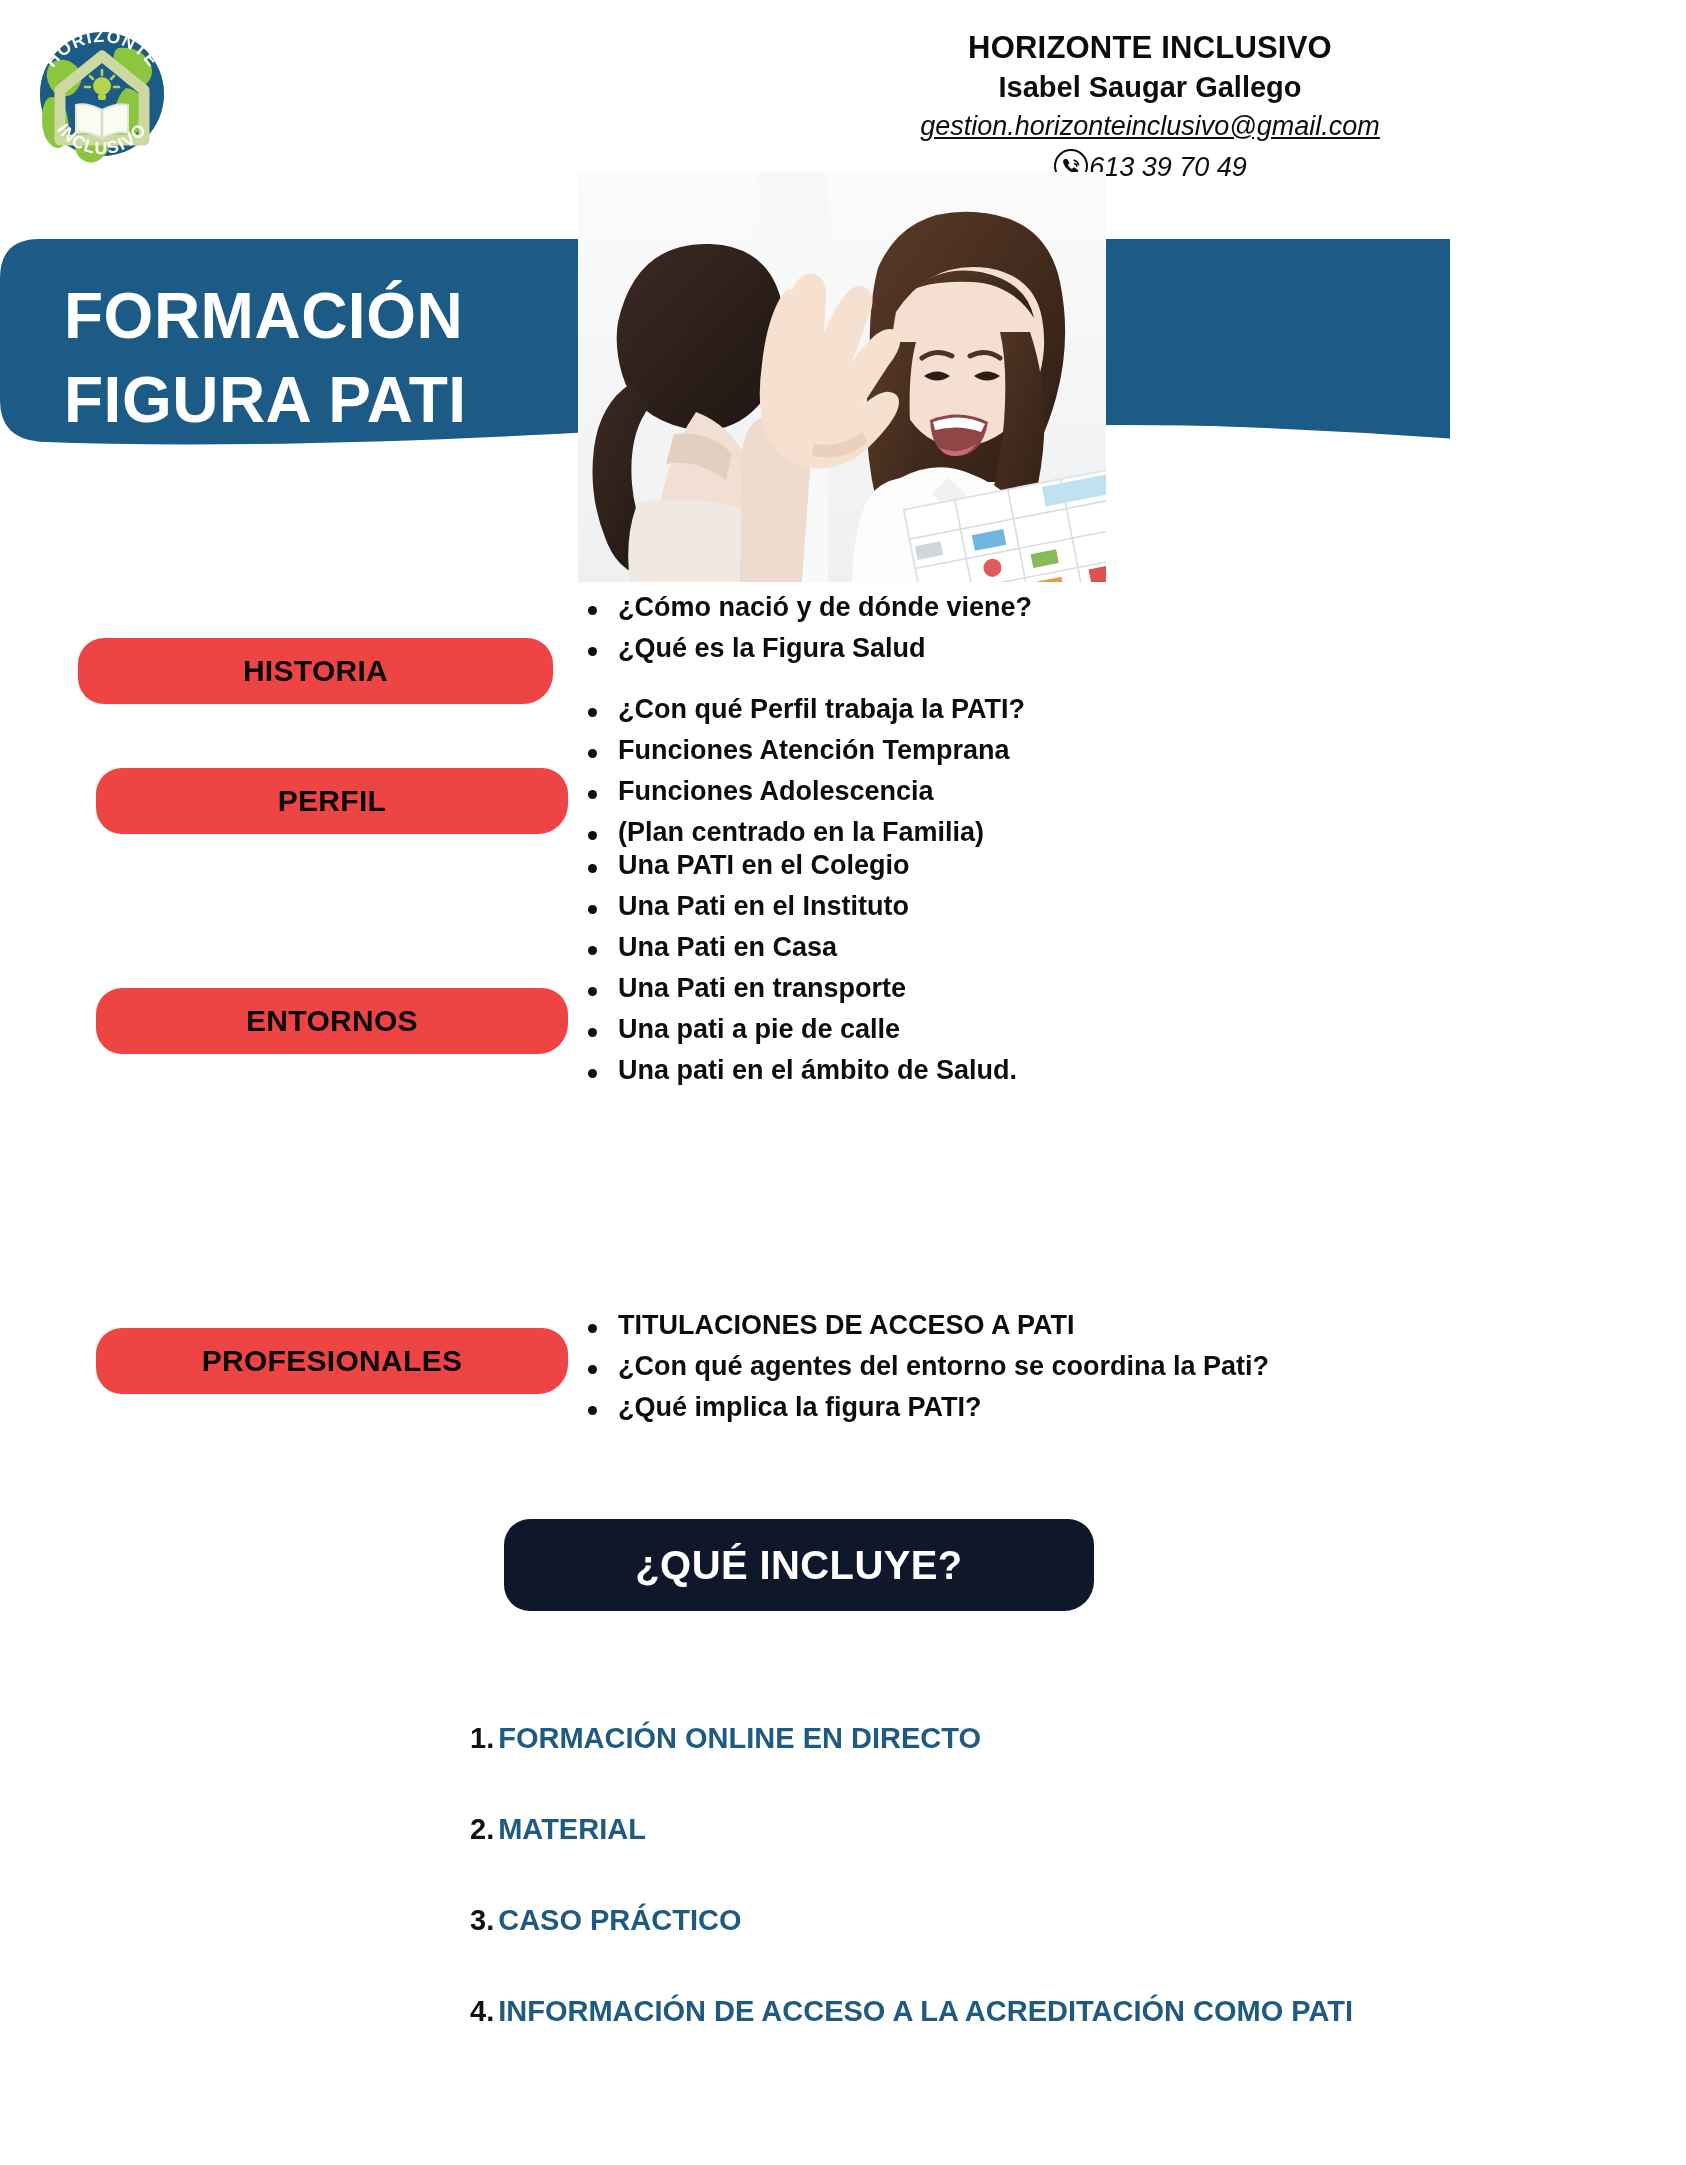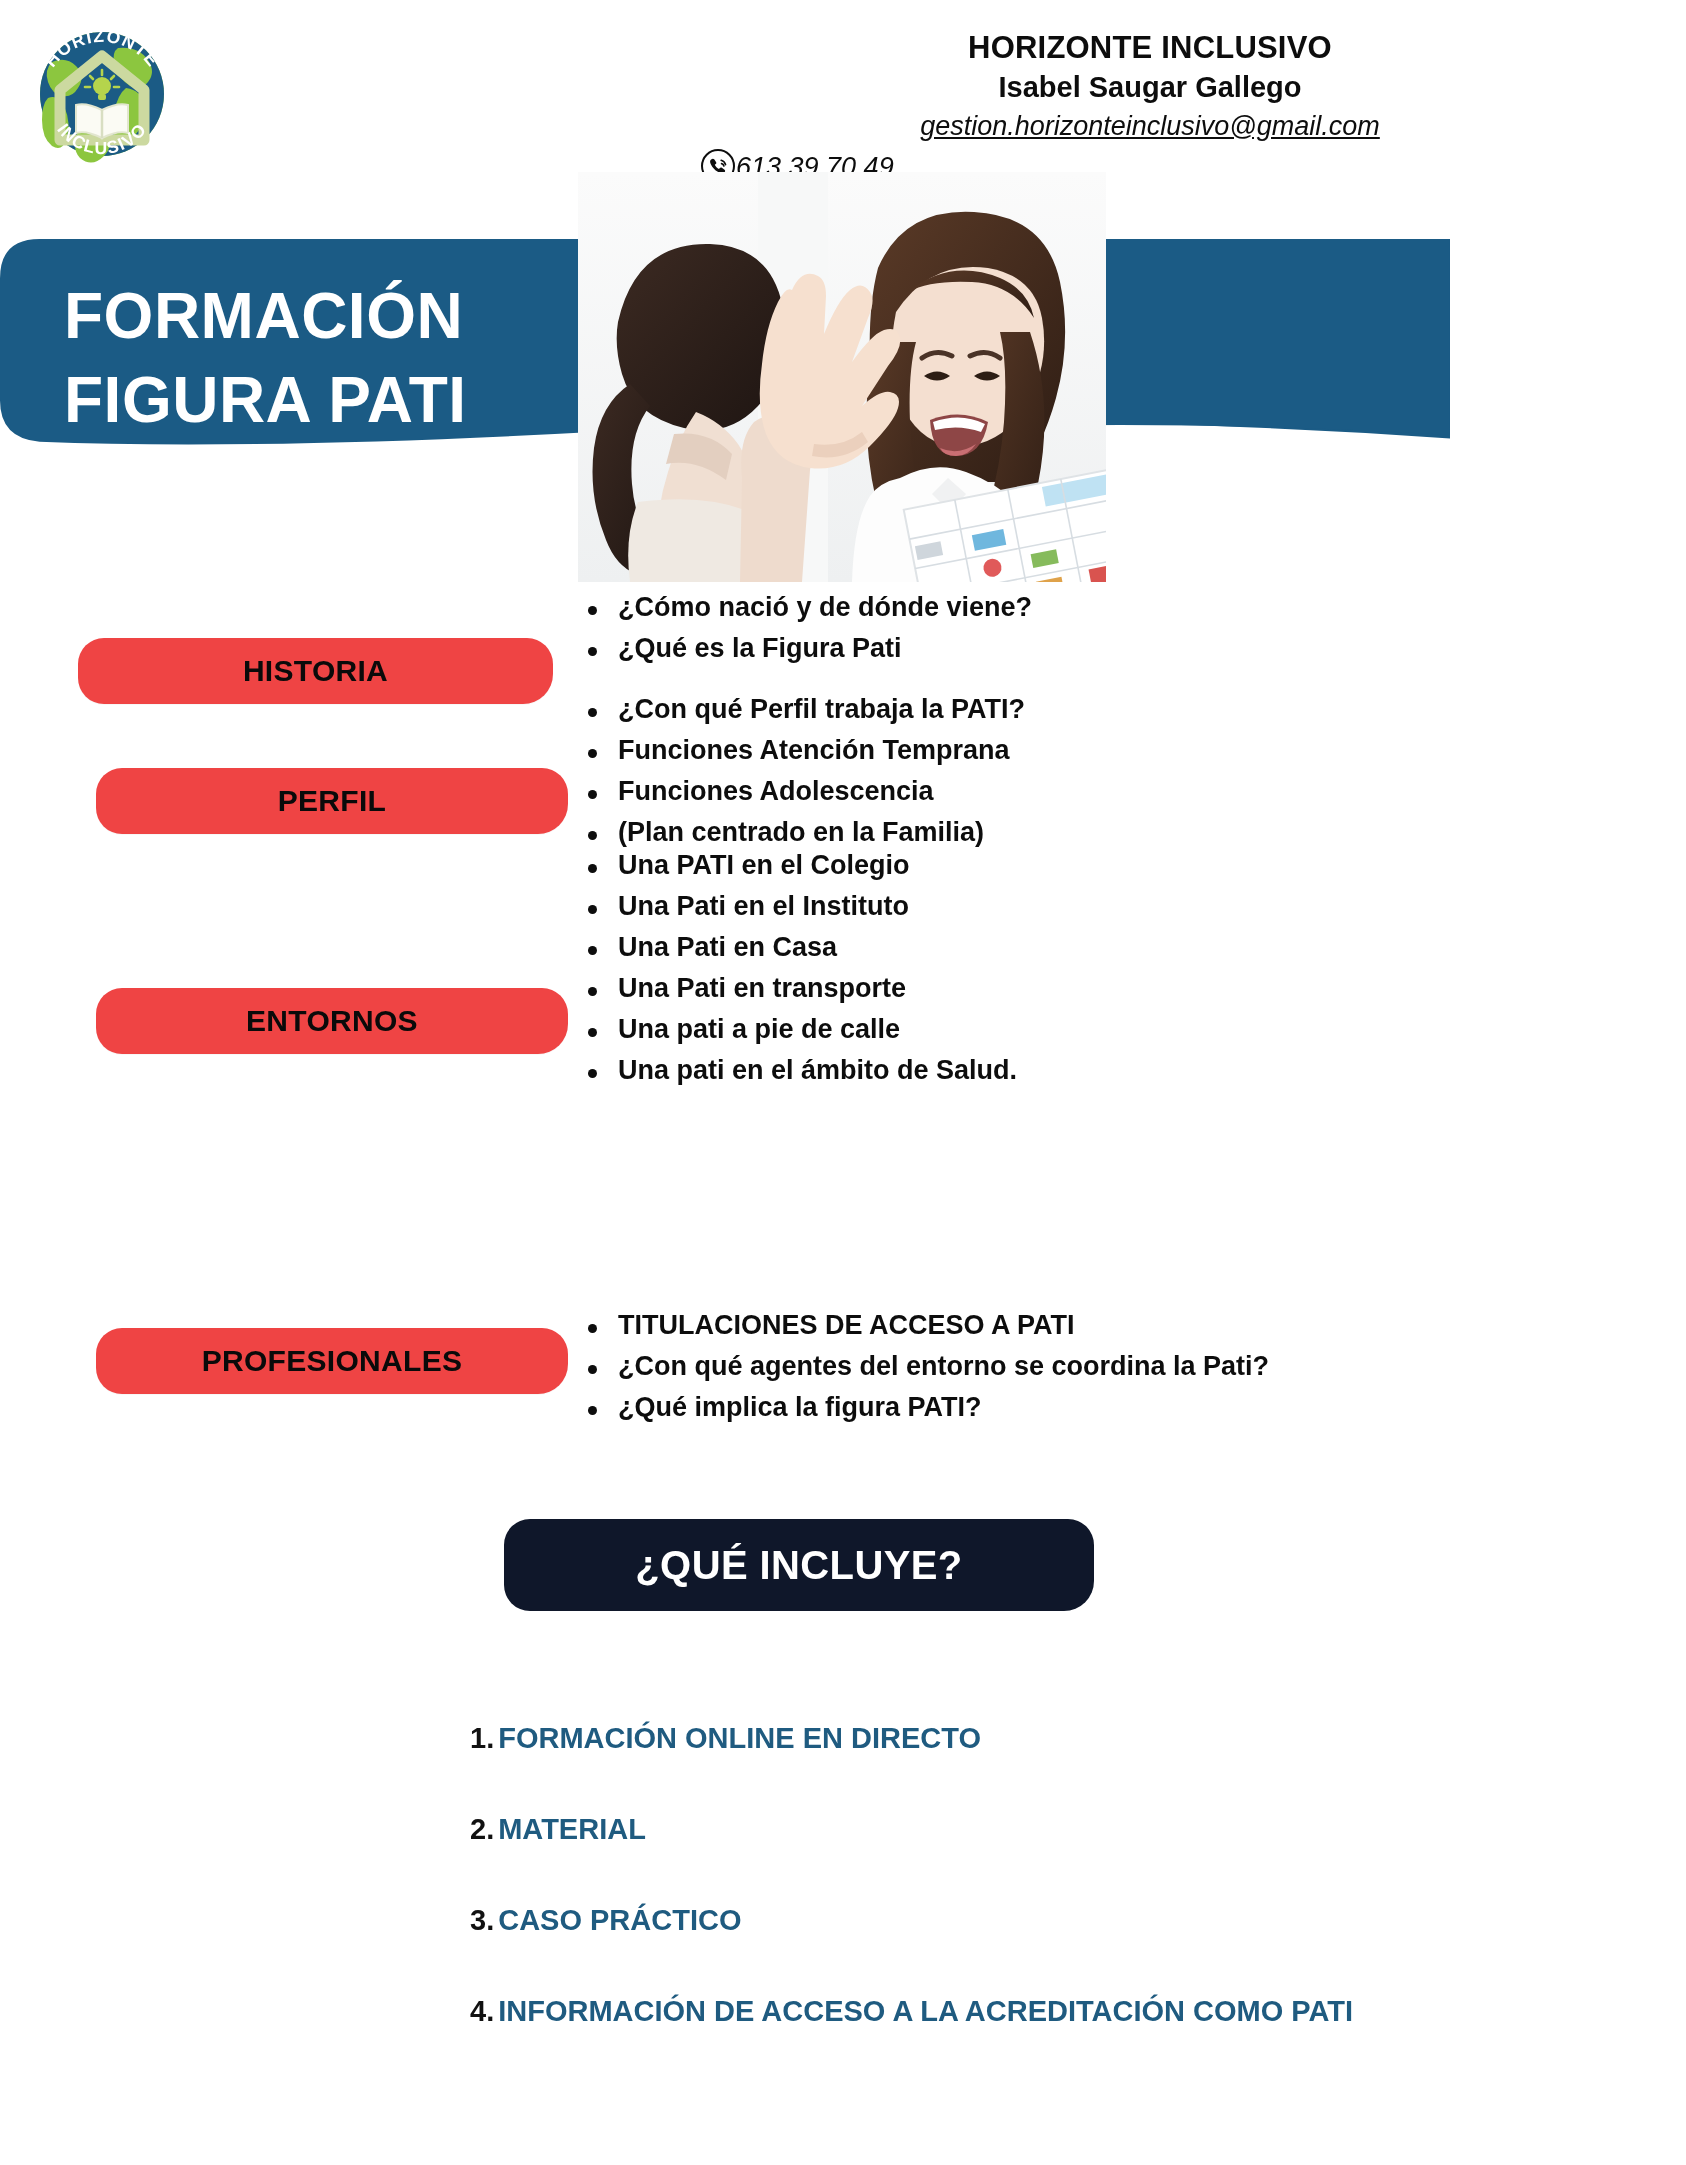--- a/index.html
+++ b/index.html
@@ -23,21 +23,21 @@
     font-size:31px;font-weight:bold;letter-spacing:.2px;line-height:1.18;
     color:#0d0d0d;
   }
   #person-name{
     font-size:29px;font-weight:bold;line-height:1.25;color:#0d0d0d;margin-top:2px;
   }
   #email-line{
     font-size:27px;font-style:italic;line-height:1.3;color:#0d0d0d;margin-top:4px;text-decoration:underline;
   }
   #phone-line{
-    display:flex;align-items:center;justify-content:flex-start;margin-top:4px;
+    display:flex;align-items:center;justify-content:center;margin-top:4px;
   }
   #phone-number{font-size:27px;font-style:italic;color:#0d0d0d;}
 
   
   #hero{position:absolute;left:0;top:232px;width:1450px;height:340px;}
   #hero-bg{position:absolute;inset:0;}
   #hero-title{
     position:absolute;left:64px;top:42px;width:700px;
     color:#ffffff;font-size:64px;font-weight:bold;line-height:1.32;
     letter-spacing:.5px;
@@ -253,21 +253,21 @@
 </div>
 
 <div id="sections">
 
   <div class="section-row">
     <div class="pill" style="left:78px;top:38px;width:475px;">
       <span class="pill-label">HISTORIA</span>
     </div>
     <ul class="bullets" style="left:580px;top:-8px;">
       <li>¿Cómo nació y de dónde viene?</li>
-      <li>¿Qué es la Figura Pati</li>
+      <li>¿Qué es la Figura Salud</li>
     </ul>
   </div>
 
   <div class="section-row">
     <div class="pill" style="left:96px;top:168px;width:472px;">
       <span class="pill-label">PERFIL</span>
     </div>
     <ul class="bullets" style="left:580px;top:94px;">
       <li>¿Con qué Perfil trabaja la PATI?</li>
       <li>Funciones Atención Temprana</li>

